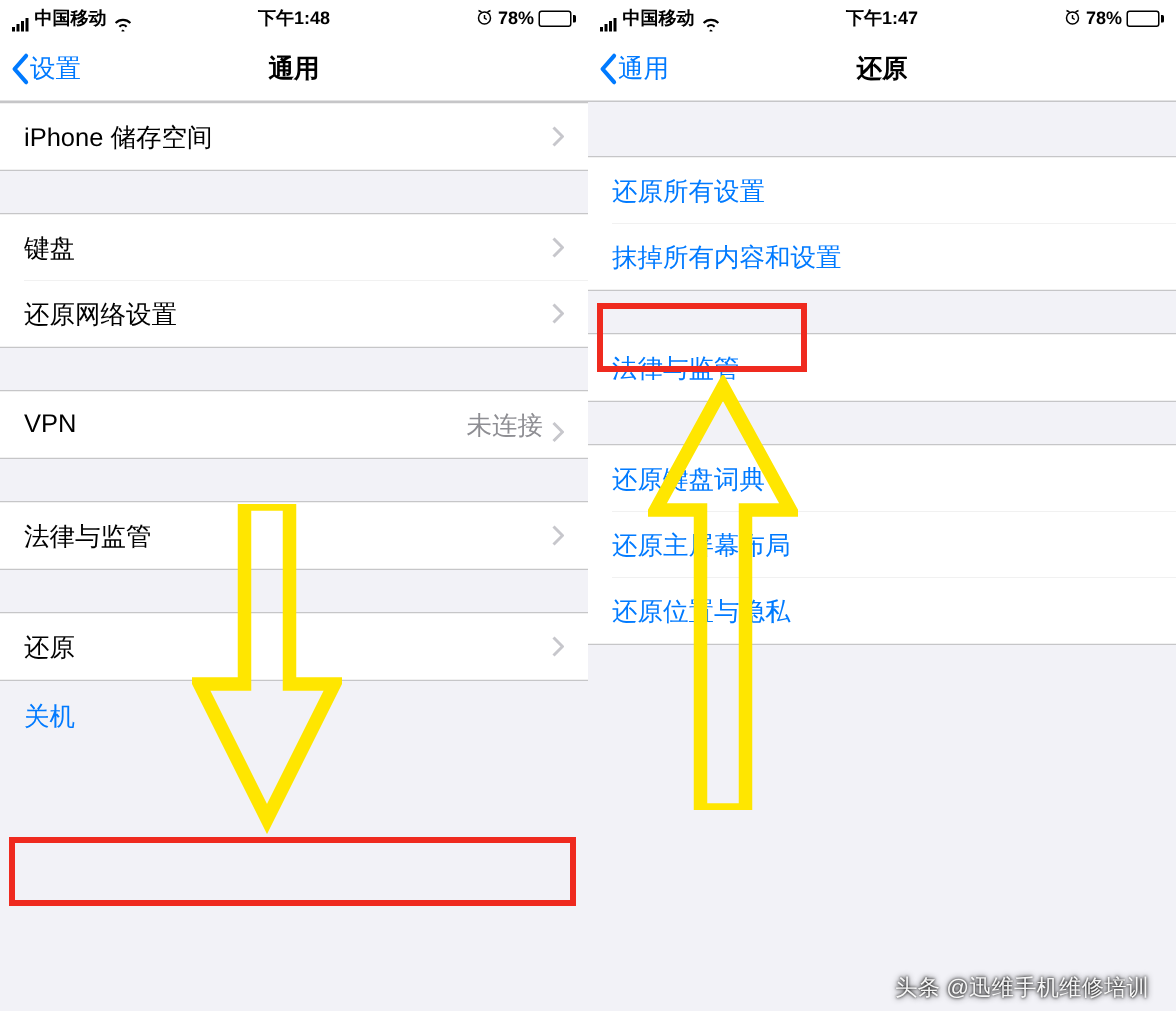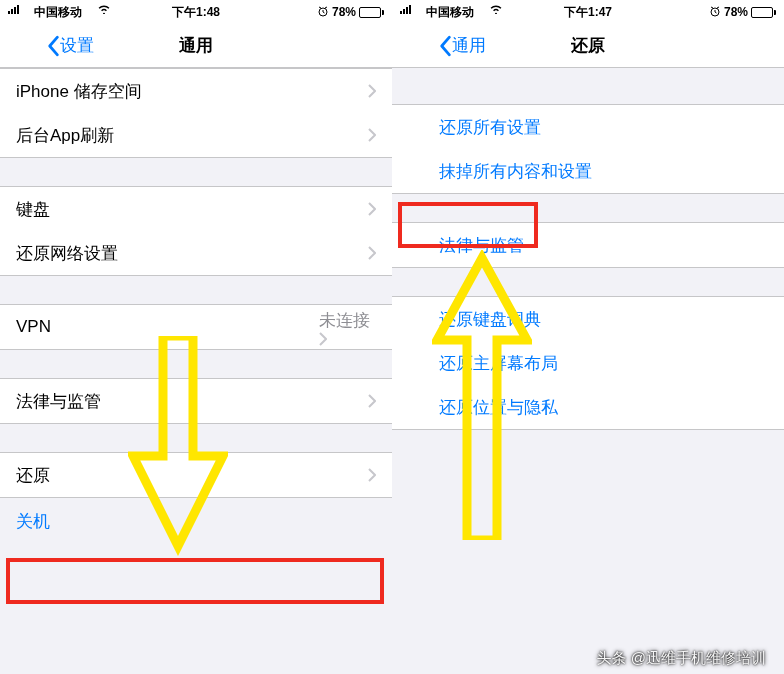--- a/index.html
+++ b/index.html
@@ -28,21 +28,21 @@
       height: 24px;
       background: #fff;
       display: flex;
       align-items: center;
       justify-content: space-between;
       padding: 0 8px;
       font-size: 12px;
       font-weight: 600;
       color: #000;
     }
-    .status-left { display: flex; align-items: flex-start; gap: 15px; }
+    .status-left { display: flex; align-items: flex-end; gap: 4px; }
     .status-center { position: absolute; left: 50%; transform: translateX(-50%); }
     .status-right { display: flex; gap: 3px; }
     .signal-bars {
       display: inline-flex;
       align-items: flex-end;
       gap: 1px;
       height: 10px;
     }
     .signal-bars span {
       width: 2px;
@@ -85,21 +85,20 @@
       background: #000;
       border-radius: 0 1px 1px 0;
     }
     .nav-bar {
       height: 44px;
       background: #fff;
       display: flex;
       align-items: center;
       position: relative;
       border-bottom: 0.5px solid #c6c6c8;
-      padding-left: 40px;
     }
     .nav-back {
       display: flex;
       align-items: center;
       color: #007aff;
       font-size: 17px;
       padding-left: 6px;
       cursor: pointer;
     }
     .nav-back svg { width: 14px; height: 22px; }
@@ -139,30 +138,29 @@
       left: 16px;
       right: 0;
       bottom: 0;
       height: 0.5px;
       background: #c6c6c8;
     }
     .row-label {
       font-size: 17px;
       color: #000;
     }
-    .row-label.link { color: #007aff; margin-left: 31px; }
+    .row-label.link { color: #007aff; }
     .row-value {
       font-size: 17px;
       color: #8e8e93;
       margin-right: 6px;
     }
     .row-right {
       display: flex;
-      align-items: flex-start;
-      flex-direction: column;
+      align-items: flex-end;
     }
     .chevron {
       width: 8px;
       height: 14px;
       color: #c7c7cc;
     }
     .link-row {
       padding: 12px 16px;
       color: #007aff;
       font-size: 17px;
@@ -235,26 +233,20 @@
     </div>
 
     <div class="content">
       <div class="group">
         <div class="row">
           <span class="row-label">iPhone 储存空间</span>
           <svg class="chevron" viewBox="0 0 8 14">
               <path d="M1 1l6 6-6 6" fill="none" stroke="currentColor" stroke-width="2"></path>
             </svg>
         </div>
-        <div class="row">
-          <span class="row-label">后台App刷新</span>
-          <svg class="chevron" viewBox="0 0 8 14">
-              <path d="M1 1l6 6-6 6" fill="none" stroke="currentColor" stroke-width="2"></path>
-            </svg>
-        </div>
       </div>
       <div class="spacer"></div>
       <div class="group">
         <div class="row">
           <span class="row-label">键盘</span>
           <svg class="chevron" viewBox="0 0 8 14">
               <path d="M1 1l6 6-6 6" fill="none" stroke="currentColor" stroke-width="2"></path>
             </svg>
         </div>
         <div class="row">

